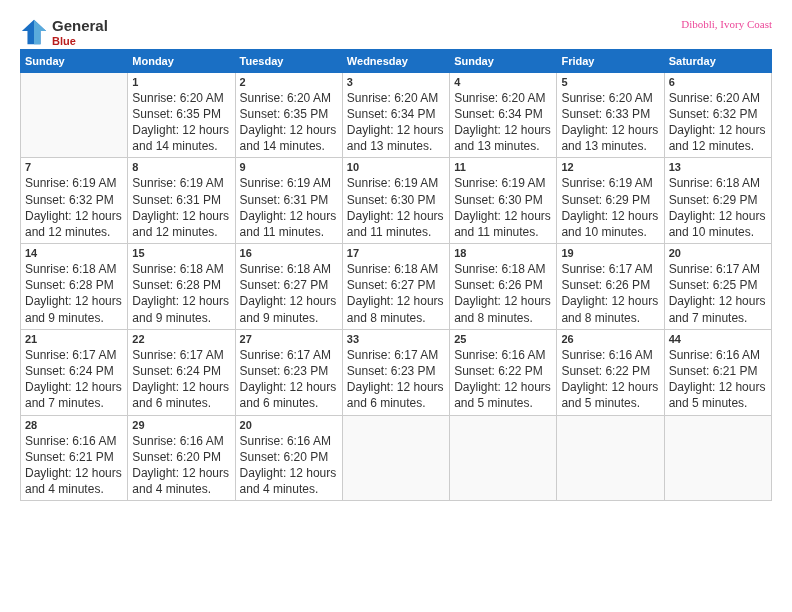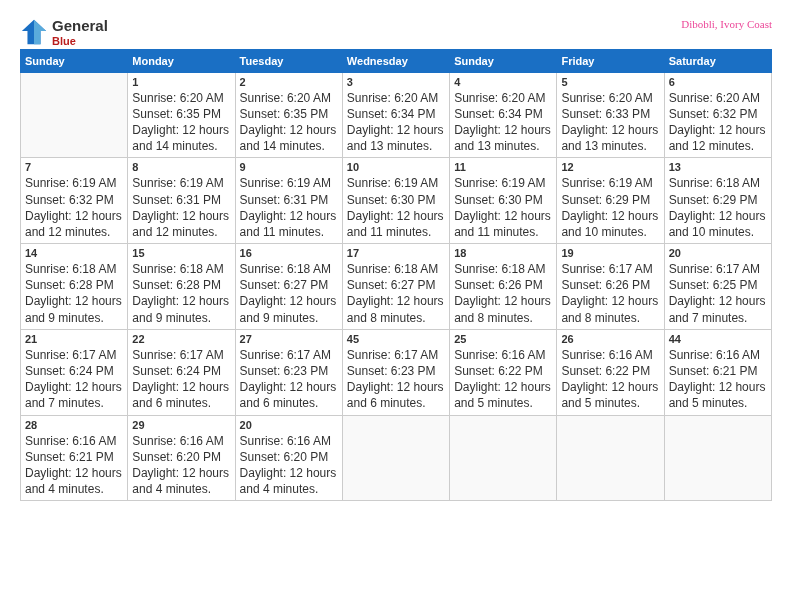--- a/index.html
+++ b/index.html
@@ -294,21 +294,21 @@
 and 6 minutes.</div>
           </td>
           <td>
             <span class="day-number">27</span>
             <div class="day-info" style="white-space: pre-line;">Sunrise: 6:17 AM
 Sunset: 6:23 PM
 Daylight: 12 hours
 and 6 minutes.</div>
           </td>
           <td>
-            <span class="day-number">45</span>
+            <span class="day-number">33</span>
             <div class="day-info" style="white-space: pre-line;">Sunrise: 6:17 AM
 Sunset: 6:23 PM
 Daylight: 12 hours
 and 6 minutes.</div>
           </td>
           <td>
             <span class="day-number">25</span>
             <div class="day-info" style="white-space: pre-line;">Sunrise: 6:16 AM
 Sunset: 6:22 PM
 Daylight: 12 hours

